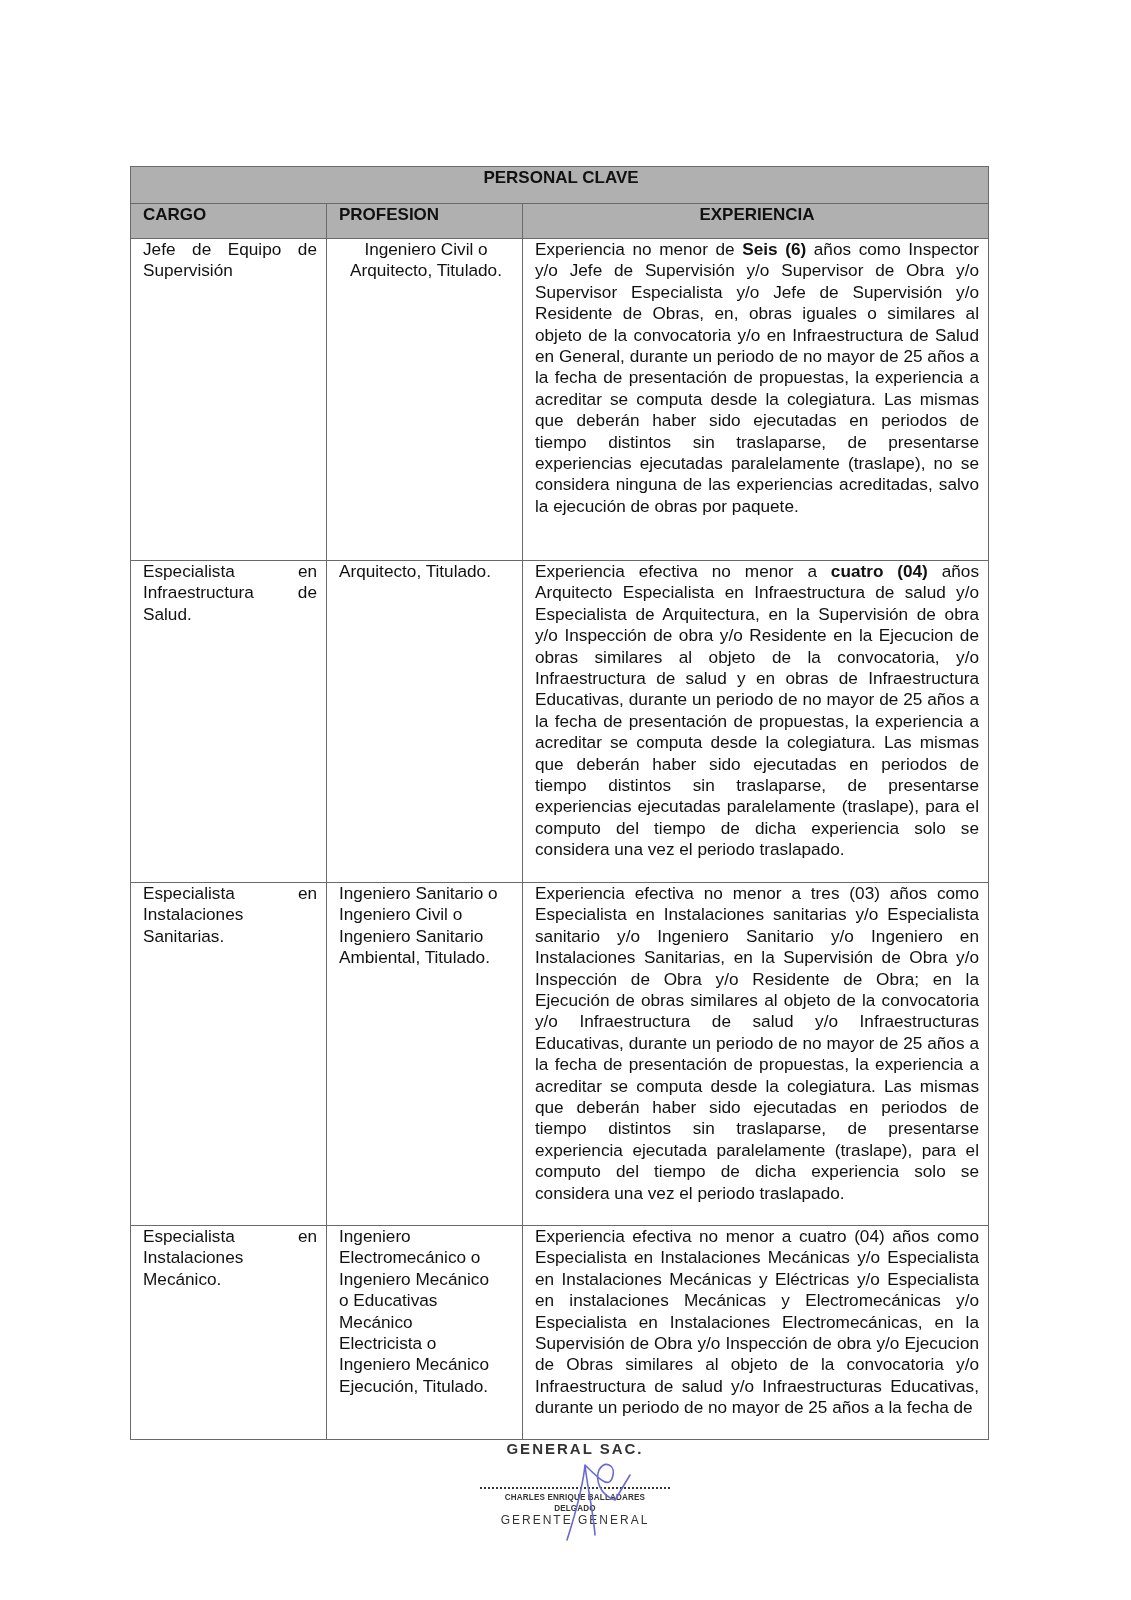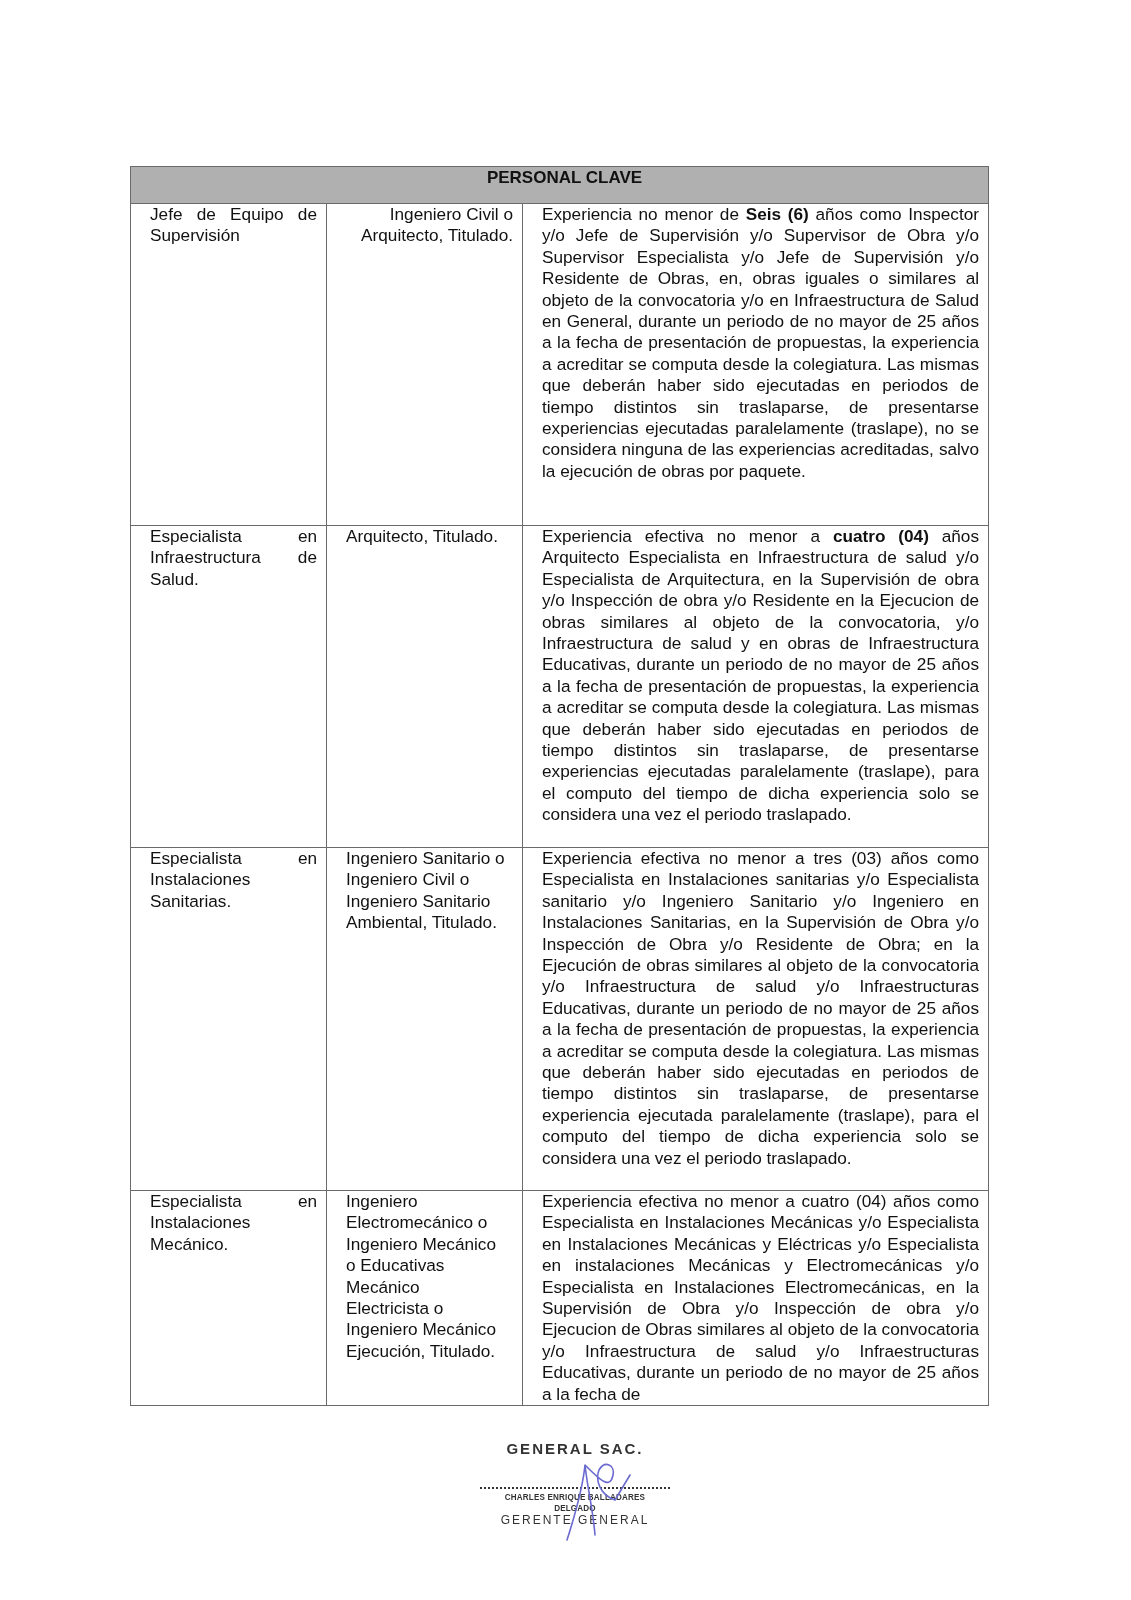--- a/index.html
+++ b/index.html
@@ -1,31 +1,31 @@
 <!DOCTYPE html>
 <html><head>
   <meta charset="utf-8">
   <style>
     html, body { margin: 0; padding: 0; background: #ffffff; }
     body { width: 1131px; height: 1600px; position: relative; overflow: hidden;
            font-family: "Liberation Sans", sans-serif; color: #111; }
     .page { position: absolute; left: 0; top: 0; width: 1131px; height: 1600px; }
     table.personal { position: absolute; left: 130px; top: 166px; width: 858px;
       border-collapse: collapse; table-layout: fixed; font-size: 17.2px; line-height: 21.4px; }
-    table.personal td, table.personal th { border: 1.5px solid #6a6a6a; vertical-align: top; padding: 0 9px 0 19px; }
+    table.personal td, table.personal th { border: 1.5px solid #6a6a6a; vertical-align: top; padding: 0 9px 0 12px; }
     .title-row th { background: #b0b0b0; height: 36px; text-align: center; font-weight: bold;
       font-size: 17px; vertical-align: middle; }
     .head-row th { background: #b0b0b0; height: 34px; font-weight: bold; font-size: 17px;
       vertical-align: middle; text-align: left; }
     .head-row th.center { text-align: center; }
     col.c1 { width: 196px; } col.c2 { width: 196px; } col.c3 { width: 466px; }
     td.cargo { text-align: justify; text-align-last: left; padding-top: 2px; margin-left: 35px; }
     td.cargo .jl { display: block; text-align: justify; text-align-last: justify; }
     td.prof { padding-top: 2px; }
-    td.prof.center { text-align: right; }
+    td.prof.center { text-align: center; }
     td.exp { text-align: justify; padding-top: 2px; padding-right: 10px; }
     td.exp b { font-weight: bold; margin-top: 20px; }
     .footer { position: absolute; left: 470px; top: 1440px; width: 210px; text-align: center; }
     .company { font-weight: bold; font-size: 15px; letter-spacing: 2px; color: #333; }
     .dots { margin-top: 30px; border-top: 2px dotted #333; width: 190px; margin-left: 10px; }
     .signer { font-size: 9.5px; font-weight: bold; color: #333; letter-spacing: 0.2px; margin-top: 2px; transform: scaleX(0.85); }
     .role { font-size: 12px; font-weight: normal; color: #333; letter-spacing: 2px; }
     .signature { position: absolute; left: 555px; top: 1455px; width: 80px; height: 90px; }
   </style>
 </head>
@@ -34,20 +34,25 @@
 <div class="page">
   <table class="personal">
     <colgroup>
         <col class="c1">
         <col class="c2">
         <col class="c3">
       </colgroup>
     <tbody>
         <tr class="title-row">
       <th colspan="3">PERSONAL CLAVE</th>
+    </tr>
+    <tr class="head-row">
+      <th>CARGO</th>
+      <th>PROFESION</th>
+      <th class="center">EXPERIENCIA</th>
     </tr>
 
     <tr style="height:322px">
       <td class="cargo">
         <span class="jl">Jefe de Equipo de</span>
         <span>Supervisión</span>
       </td>
       <td class="prof center">Ingeniero Civil o Arquitecto, Titulado.</td>
       <td class="exp"><span>Experiencia no menor de </span><b>Seis (6)</b><span> años como Inspector y/o Jefe de Supervisión y/o Supervisor de Obra y/o Supervisor Especialista y/o Jefe de Supervisión y/o Residente de Obras, en, obras iguales o similares al objeto de la convocatoria y/o en Infraestructura de Salud en General, durante un periodo de no mayor de 25 años a la fecha de presentación de propuestas, la experiencia a acreditar se computa desde la colegiatura. Las mismas que deberán haber sido ejecutadas en periodos de tiempo distintos sin traslaparse, de presentarse experiencias ejecutadas paralelamente (traslape), no se considera ninguna de las experiencias acreditadas, salvo la ejecución de obras por paquete.</span></td>
     </tr>

